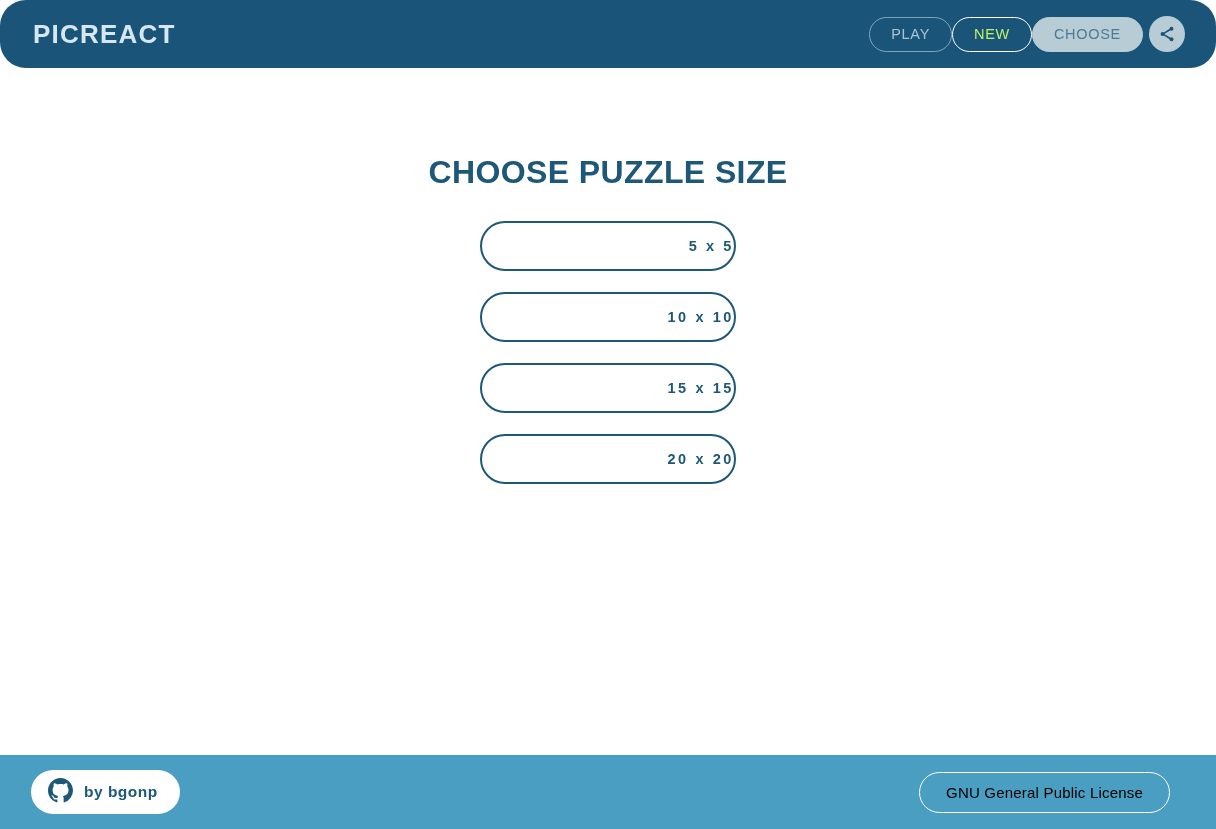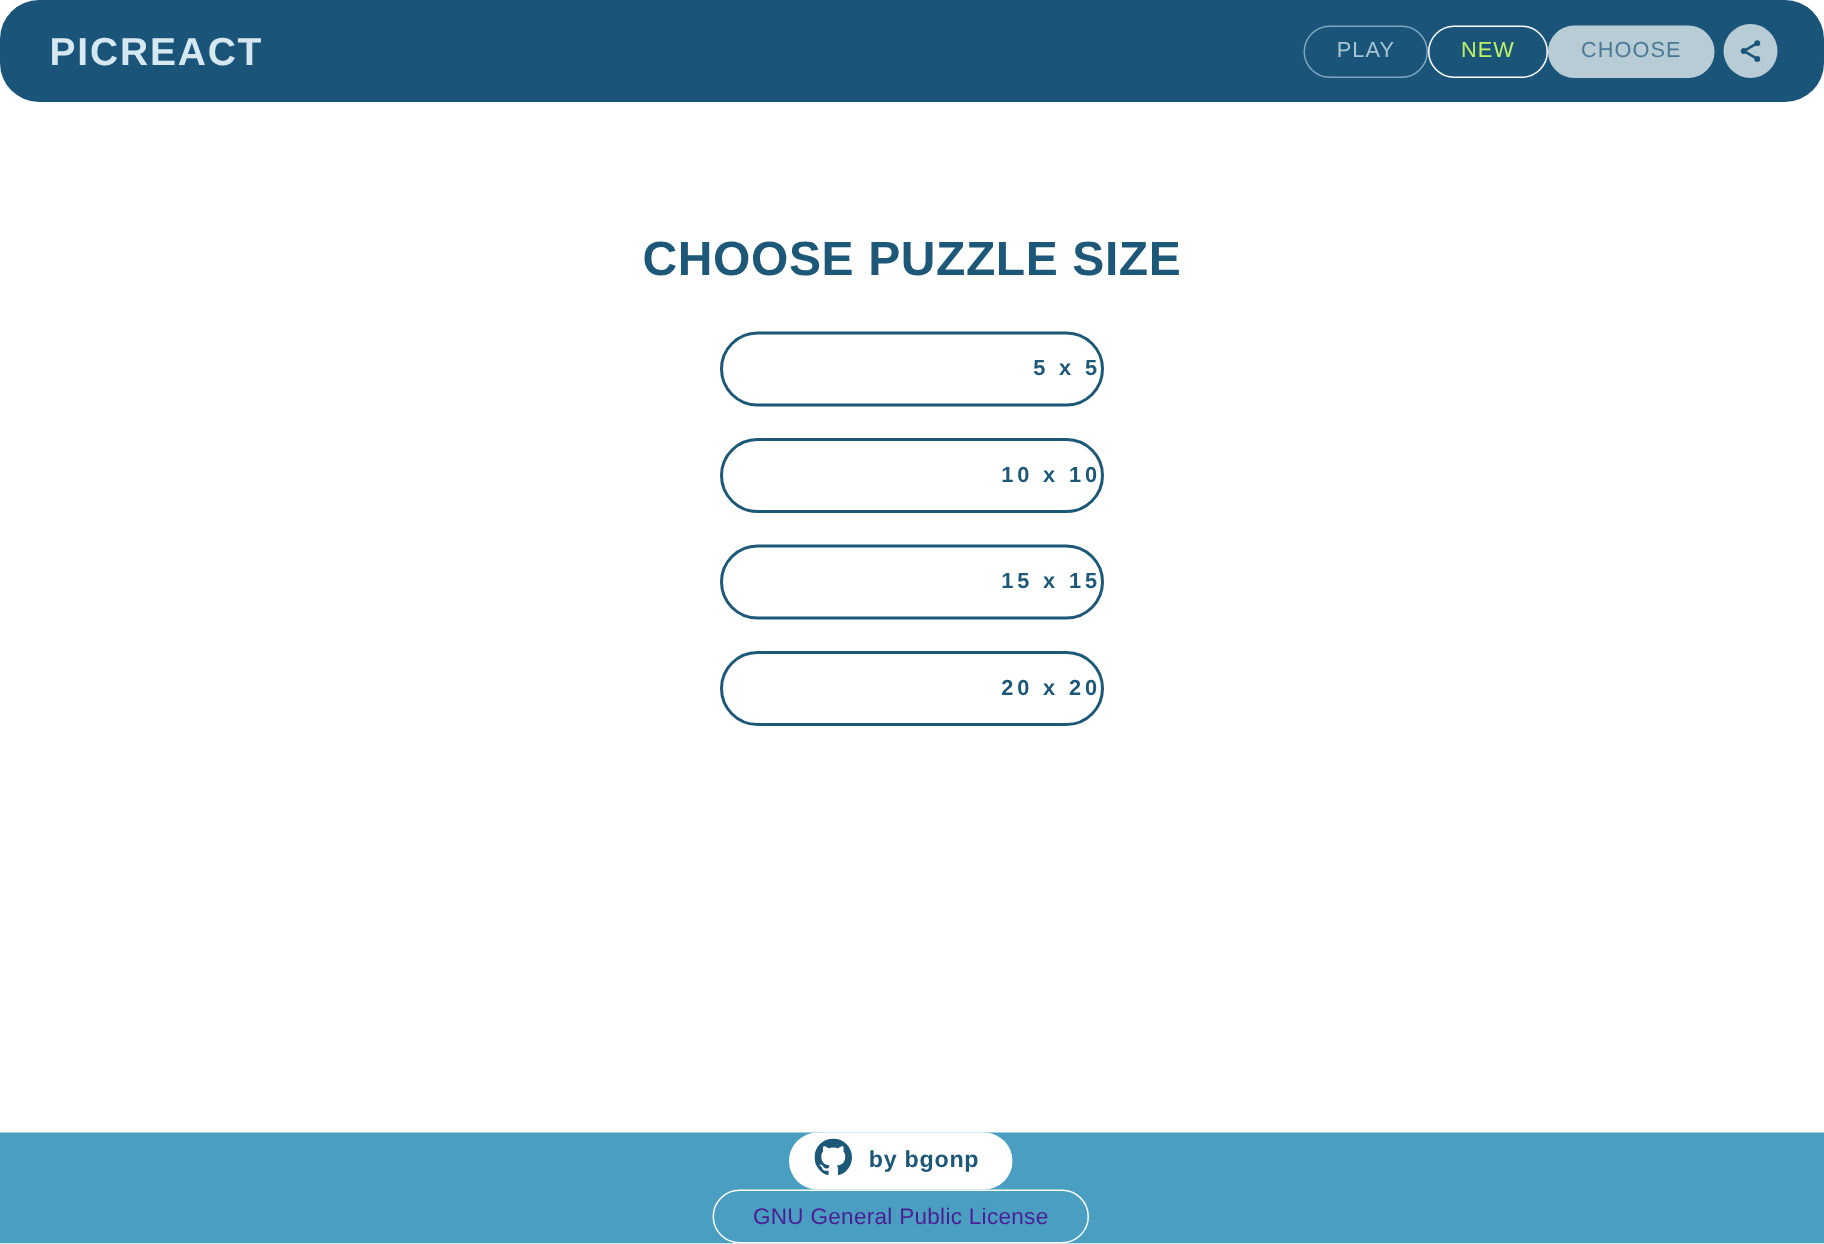--- a/index.html
+++ b/index.html
@@ -141,21 +141,20 @@
 
   
   #app-footer {
     height: 74px;
     min-height: 74px;
     background: #4a9ec2;
     display: flex;
     align-items: center;
     justify-content: space-between;
     padding: 0 46px 0 31px;
-    flex-direction: column;
   }
 
   #author-link {
     height: 44px;
     background: #ffffff;
     border-radius: 23px;
     display: flex;
     align-items: center;
     gap: 11px;
     padding: 0 22px 0 17px;
@@ -169,21 +168,21 @@
     font-weight: bold;
     letter-spacing: 0.5px;
     line-height: 1;
   }
 
   #license-link {
     height: 41px;
     border: 1.8px solid #ffffff;
     border-radius: 22px;
     background: transparent;
-    color: #4c1d95;
+    color: #000000;
     font-size: 15px;
     letter-spacing: 0.2px;
     padding: 0 26px;
     display: flex;
     align-items: center;
     justify-content: center;
     text-decoration: none;
     cursor: pointer;
     line-height: 1;
     white-space: nowrap;

